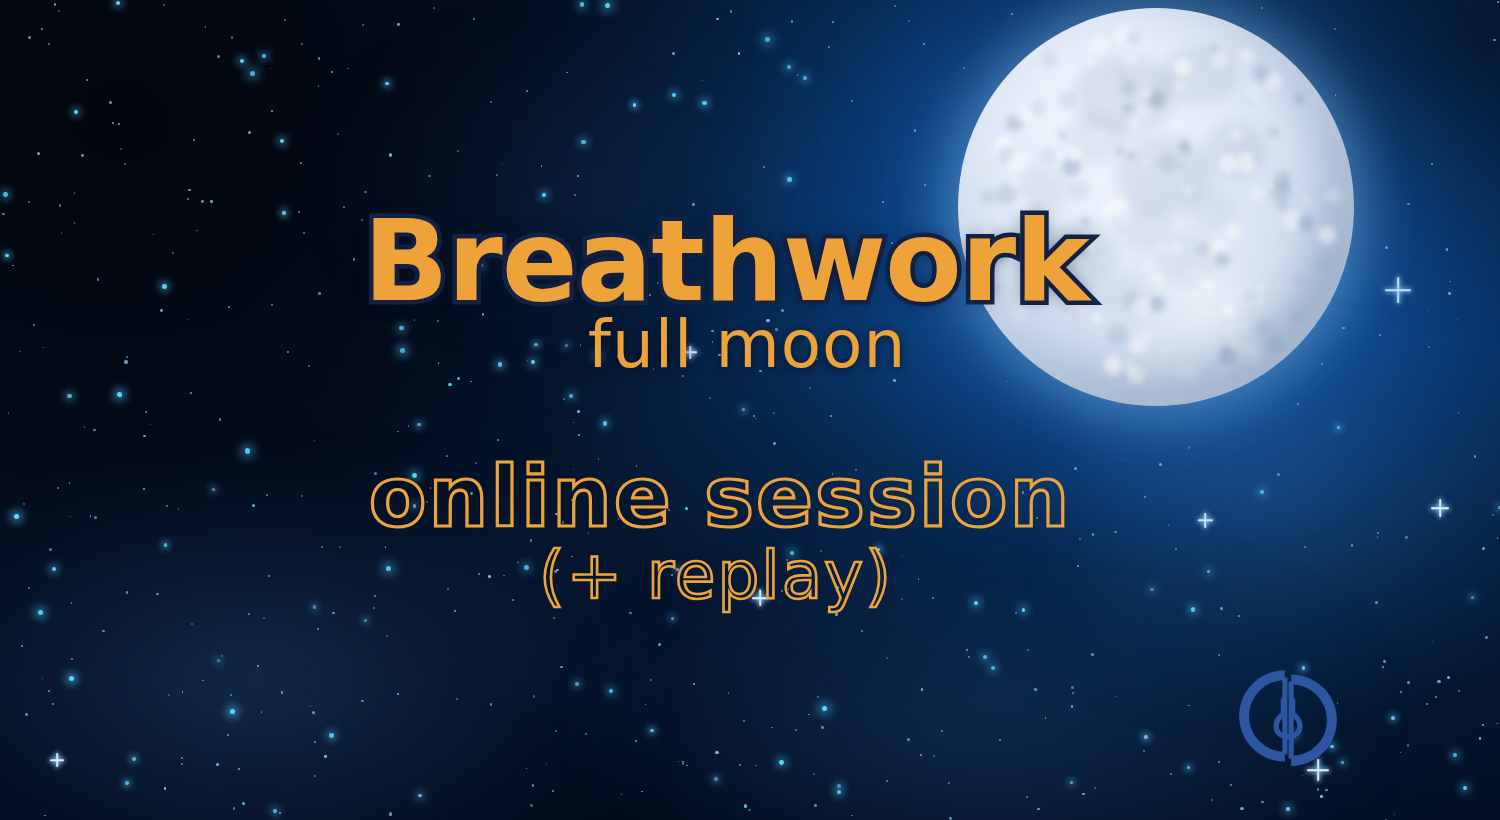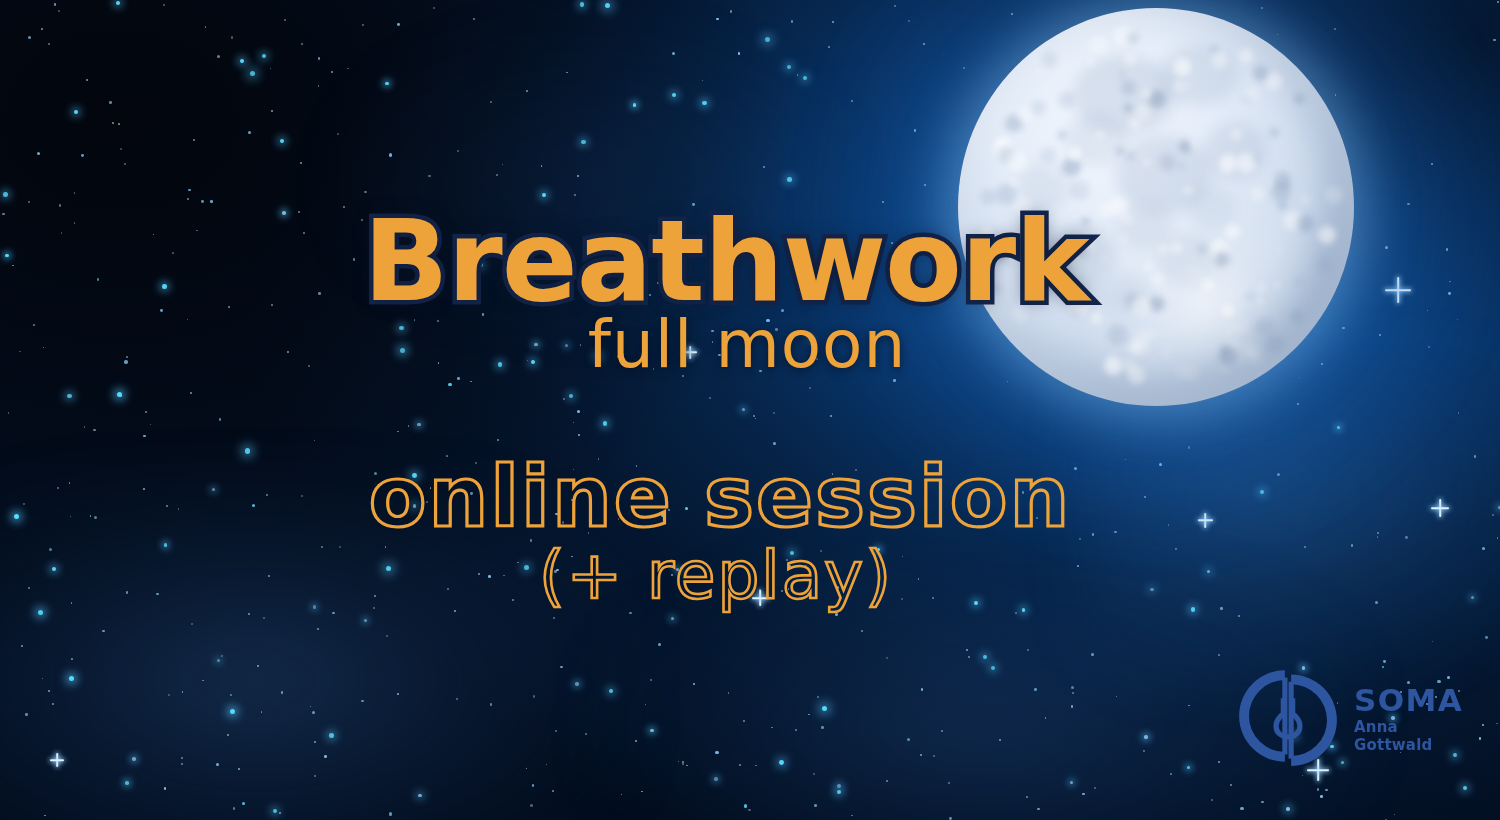--- a/index.html
+++ b/index.html
@@ -860,19 +860,15 @@
 
       <path d="M47 6 A44 44 0 0 0 47 94 L47 84.5 A34.5 34.5 0 0 1 47 15.5 Z" fill="#2d55a0"></path>
 
       <path d="M53 10 A44 44 0 0 1 53 98 L53 88.5 A34.5 34.5 0 0 0 53 19.5 Z" fill="#2d55a0"></path>
 
       <rect x="44.5" y="13" width="5" height="74" fill="#2d55a0"></rect>
       <rect x="50.5" y="17" width="5" height="74" fill="#2d55a0"></rect>
 
       <path d="M45.5 33 L45.5 48 C45.5 48 38.5 52.5 38.5 59.5 C38.5 66 43.5 70 50 70 C56.5 70 61.5 66 61.5 59.5 C61.5 52.5 54.5 48 54.5 48 L54.5 33" fill="none" stroke="#2d55a0" stroke-width="5" stroke-linecap="butt"></path>
     </svg>
-    <div class="logo-text">
-      <div class="logo-title">SOMA</div>
-      <div class="logo-sub">Anna Gottwald</div>
-    </div>
   </div>
 
 </div>
 
 </body></html>

